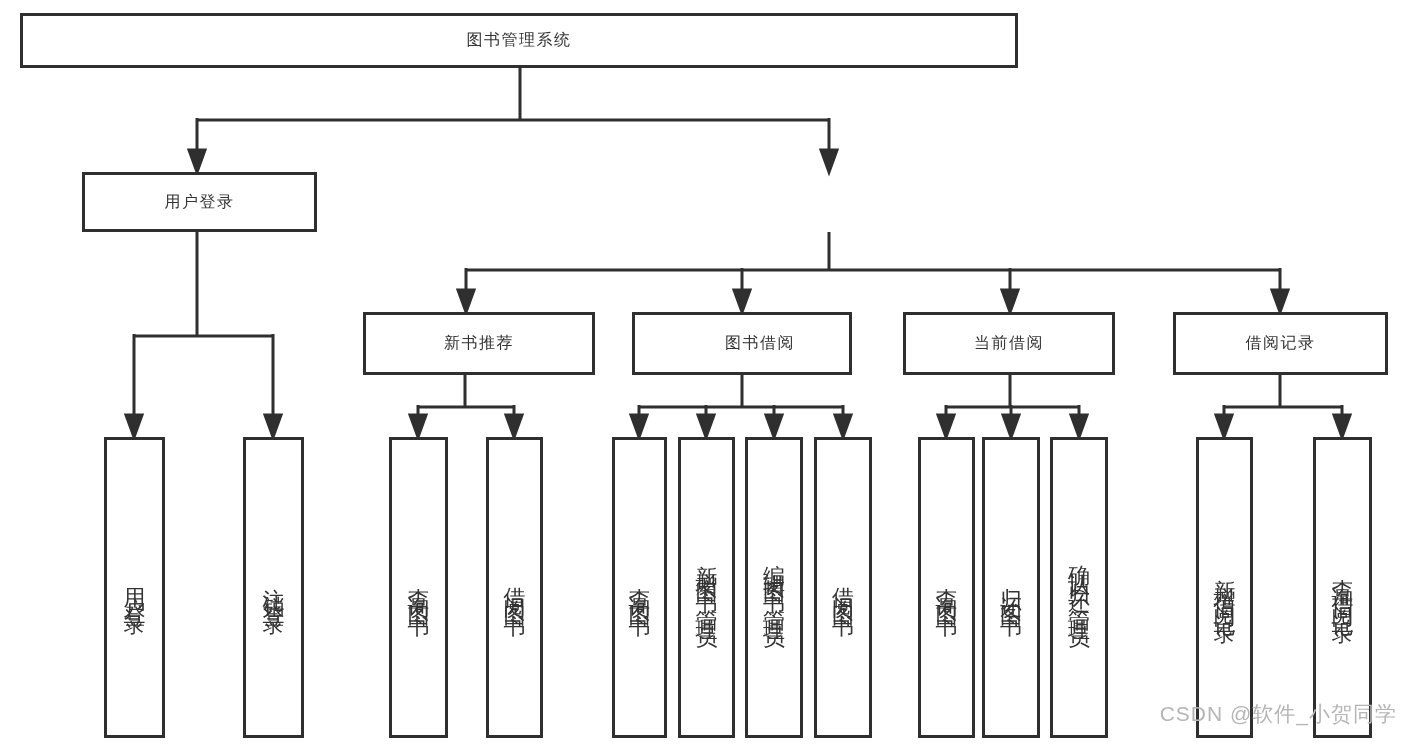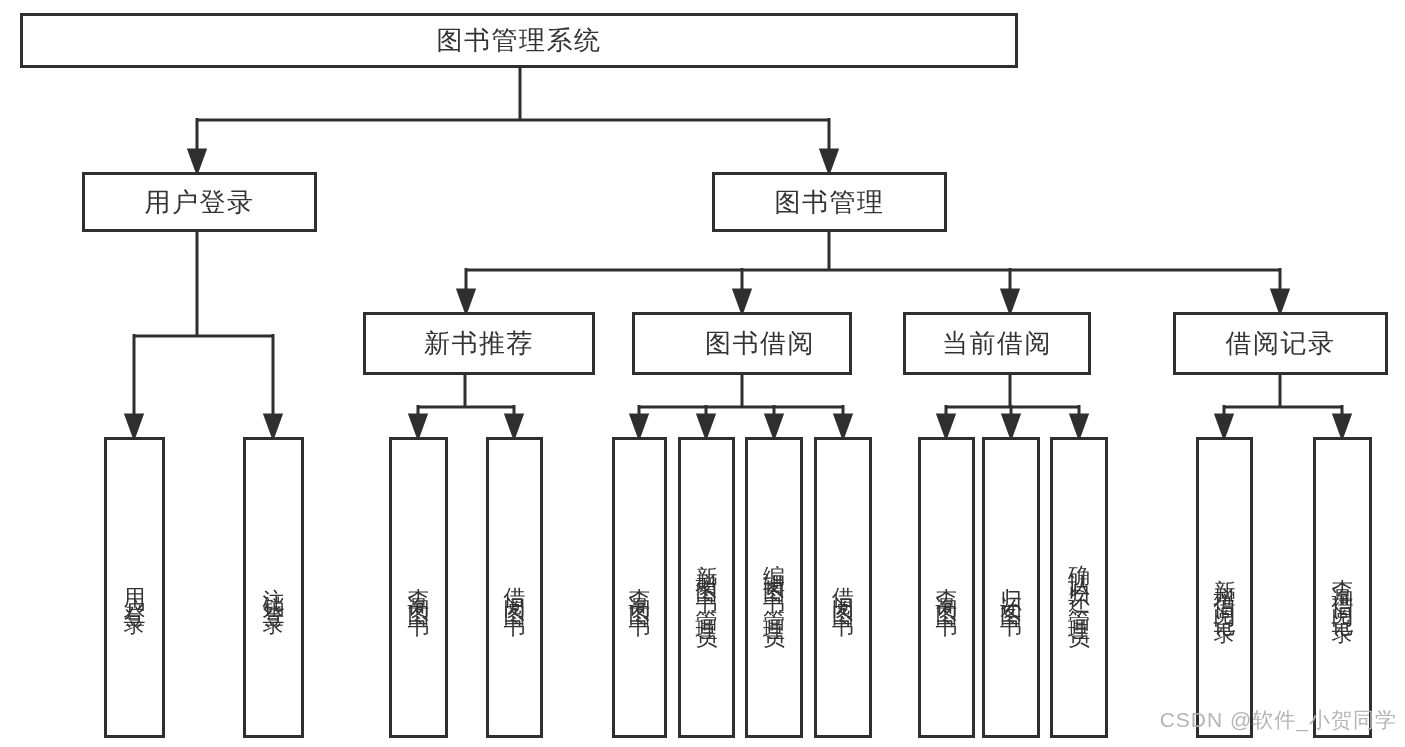--- a/index.html
+++ b/index.html
@@ -20,58 +20,58 @@
   .box {
     position: absolute;
     box-sizing: border-box;
     border: 3px solid #2f2f2f;
     background: #ffffff;
     display: flex;
     align-items: center;
     justify-content: center;
     color: #333333;
   }
-  .hlabel { font-size: 26px; letter-spacing: 1.5px; white-space: nowrap; }
+  .hlabel { font-size: 16px; letter-spacing: 1.5px; white-space: nowrap; }
   .vlabel {
     writing-mode: vertical-rl;
     text-orientation: mixed;
     font-size: 22px;
     line-height: 1;
     letter-spacing: 9px;
     white-space: nowrap;
   }
   
   .b-root   { left: 20px;  top: 13px;  width: 998px; height: 55px; }
   
   .b-ul     { left: 82px;  top: 172px; width: 235px; height: 60px; }
   .b-bm     { left: 712px; top: 172px; width: 235px; height: 60px; }
   
   .b-nb     { left: 363px;  top: 312px; width: 232px; height: 63px; }
   .b-bb     { left: 632px;  top: 312px; width: 220px; height: 63px; padding-left: 36px; }
-  .b-cb     { left: 903px;  top: 312px; width: 188px; height: 63px; }
+  .b-cb     { left: 903px;  top: 312px; width: 212px; height: 63px; }
   .b-br     { left: 1173px; top: 312px; width: 215px; height: 63px; }
   
   .leaf { top: 437px; height: 301px; }
   .b-ul1 { left: 104px;  width: 61px; }
   .b-ul2 { left: 243px;  width: 61px; }
   .b-nb1 { left: 389px;  width: 59px; }
   .b-nb2 { left: 486px;  width: 57px; }
   .b-bb1 { left: 612px;  width: 55px; }
   .b-bb2 { left: 678px;  width: 57px; }
   .b-bb3 { left: 745px;  width: 58px; }
   .b-bb4 { left: 814px;  width: 58px; }
   .b-cb1 { left: 918px;  width: 57px; }
   .b-cb2 { left: 982px;  width: 58px; }
   .b-cb3 { left: 1050px; width: 58px; }
   .b-br1 { left: 1196px; width: 57px; }
   .b-br2 { left: 1313px; width: 59px; }
   #watermark {
     position: absolute;
     right: 8px;
-    bottom: 13px;
+    bottom: 19px;
     font-size: 21px;
     color: #b5b5b5;
     letter-spacing: 1px;
     white-space: nowrap;
     z-index: 5;
   }
 </style>
 </head>
 <body>
 
@@ -127,23 +127,20 @@
     </g>
   </svg>
 
   <div class="box b-root">
     <span class="hlabel">图书管理系统</span>
   </div>
 
   <div class="box b-ul">
     <span class="hlabel">用户登录</span>
   </div>
-  <div class="box b-bm">
-    <span class="hlabel">图书管理</span>
-  </div>
 
   <div class="box b-nb">
     <span class="hlabel">新书推荐</span>
   </div>
   <div class="box b-bb">
     <span class="hlabel">图书借阅</span>
   </div>
   <div class="box b-cb">
     <span class="hlabel">当前借阅</span>
   </div>

